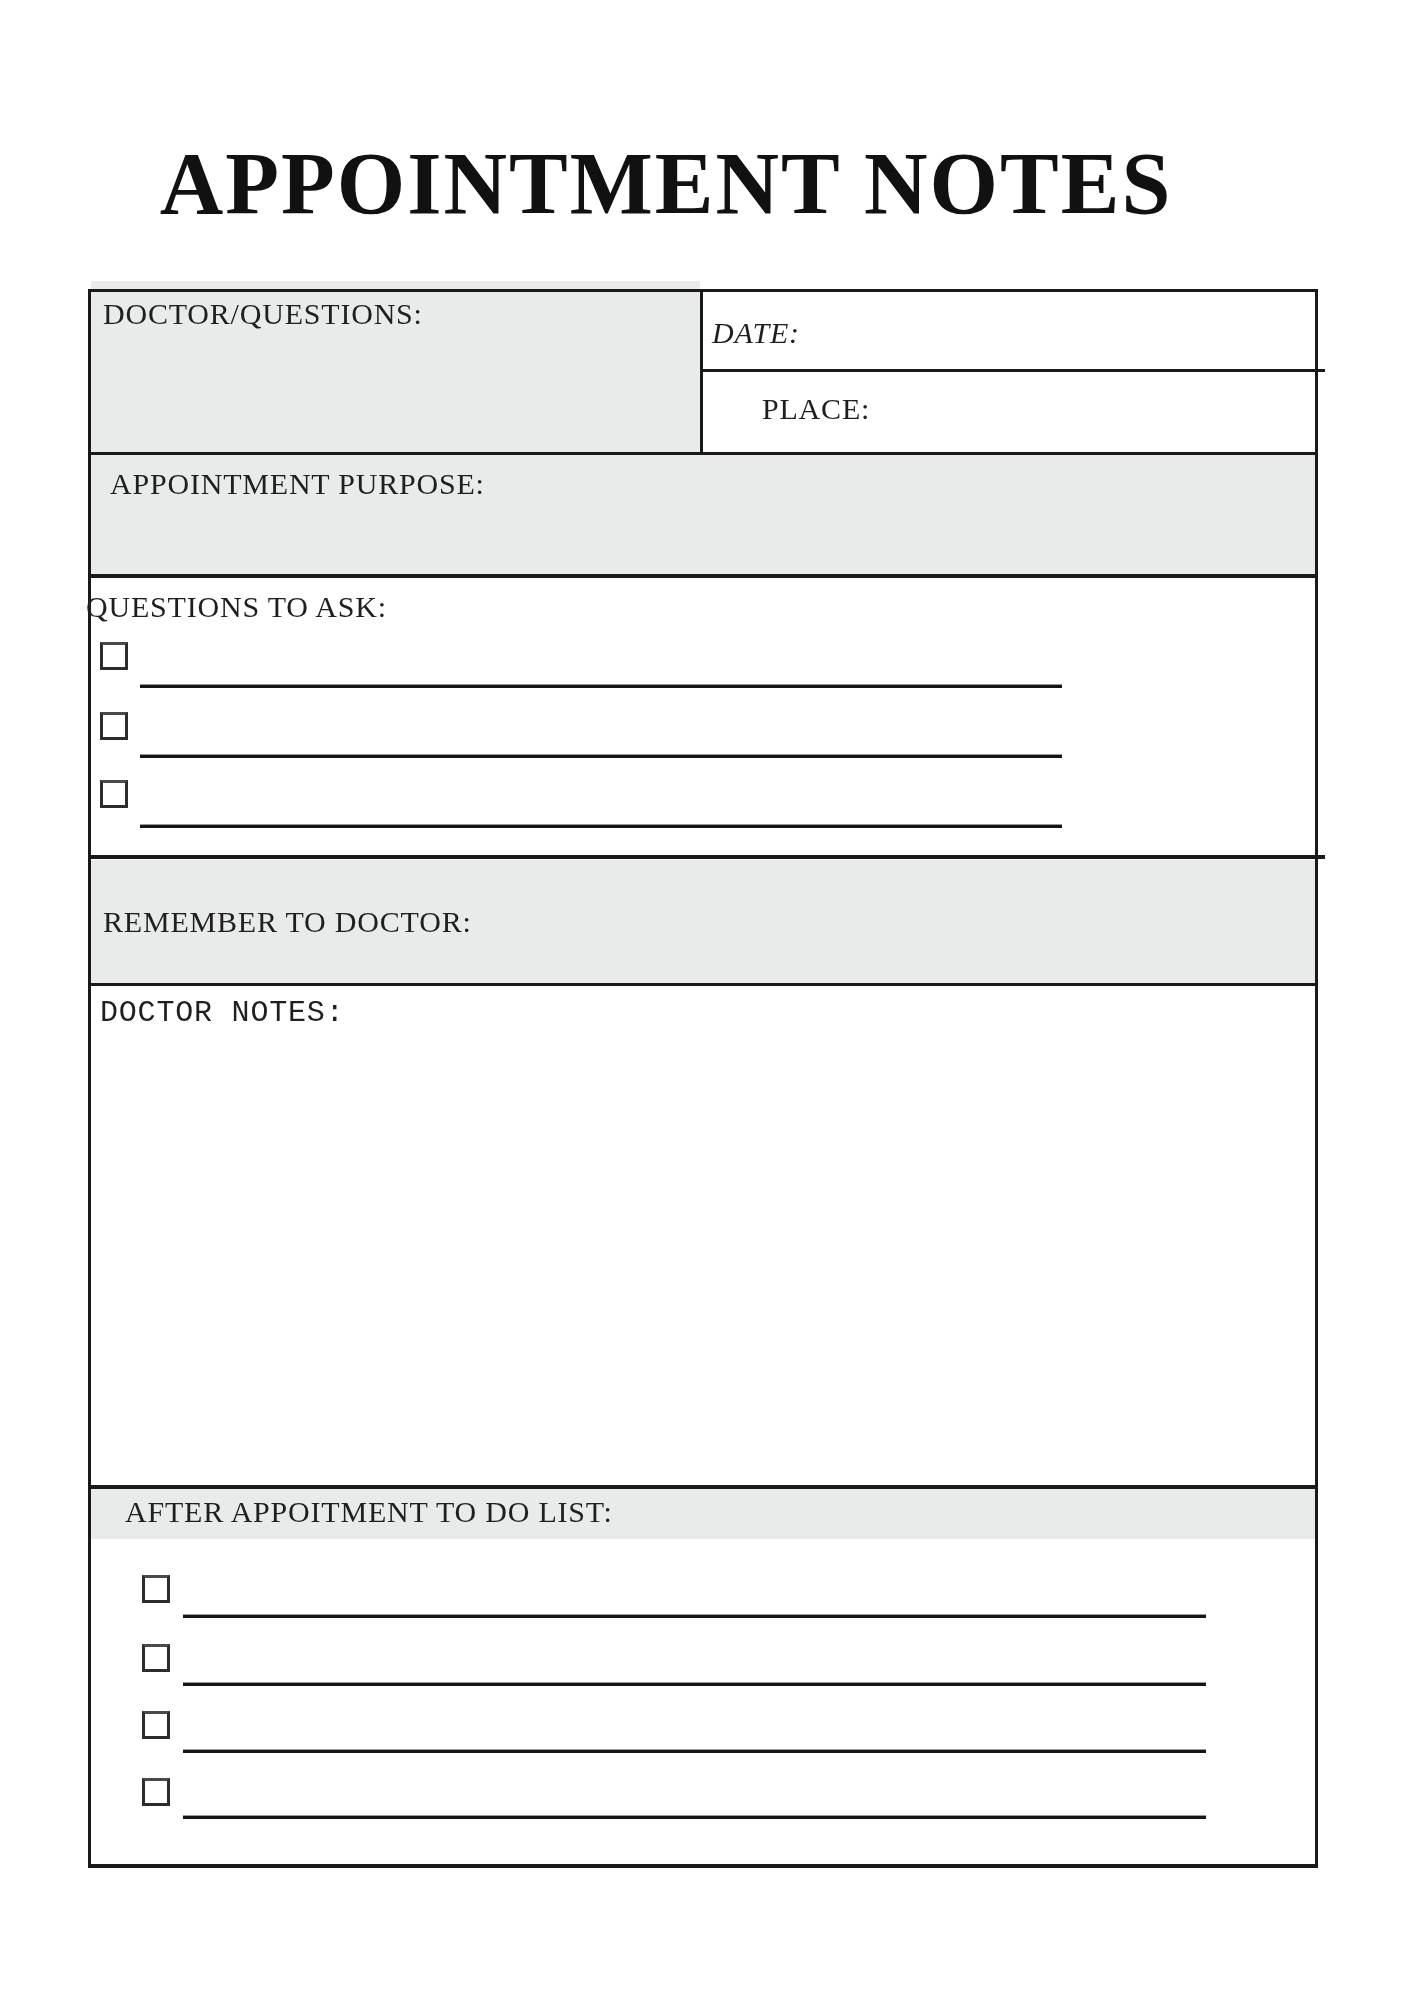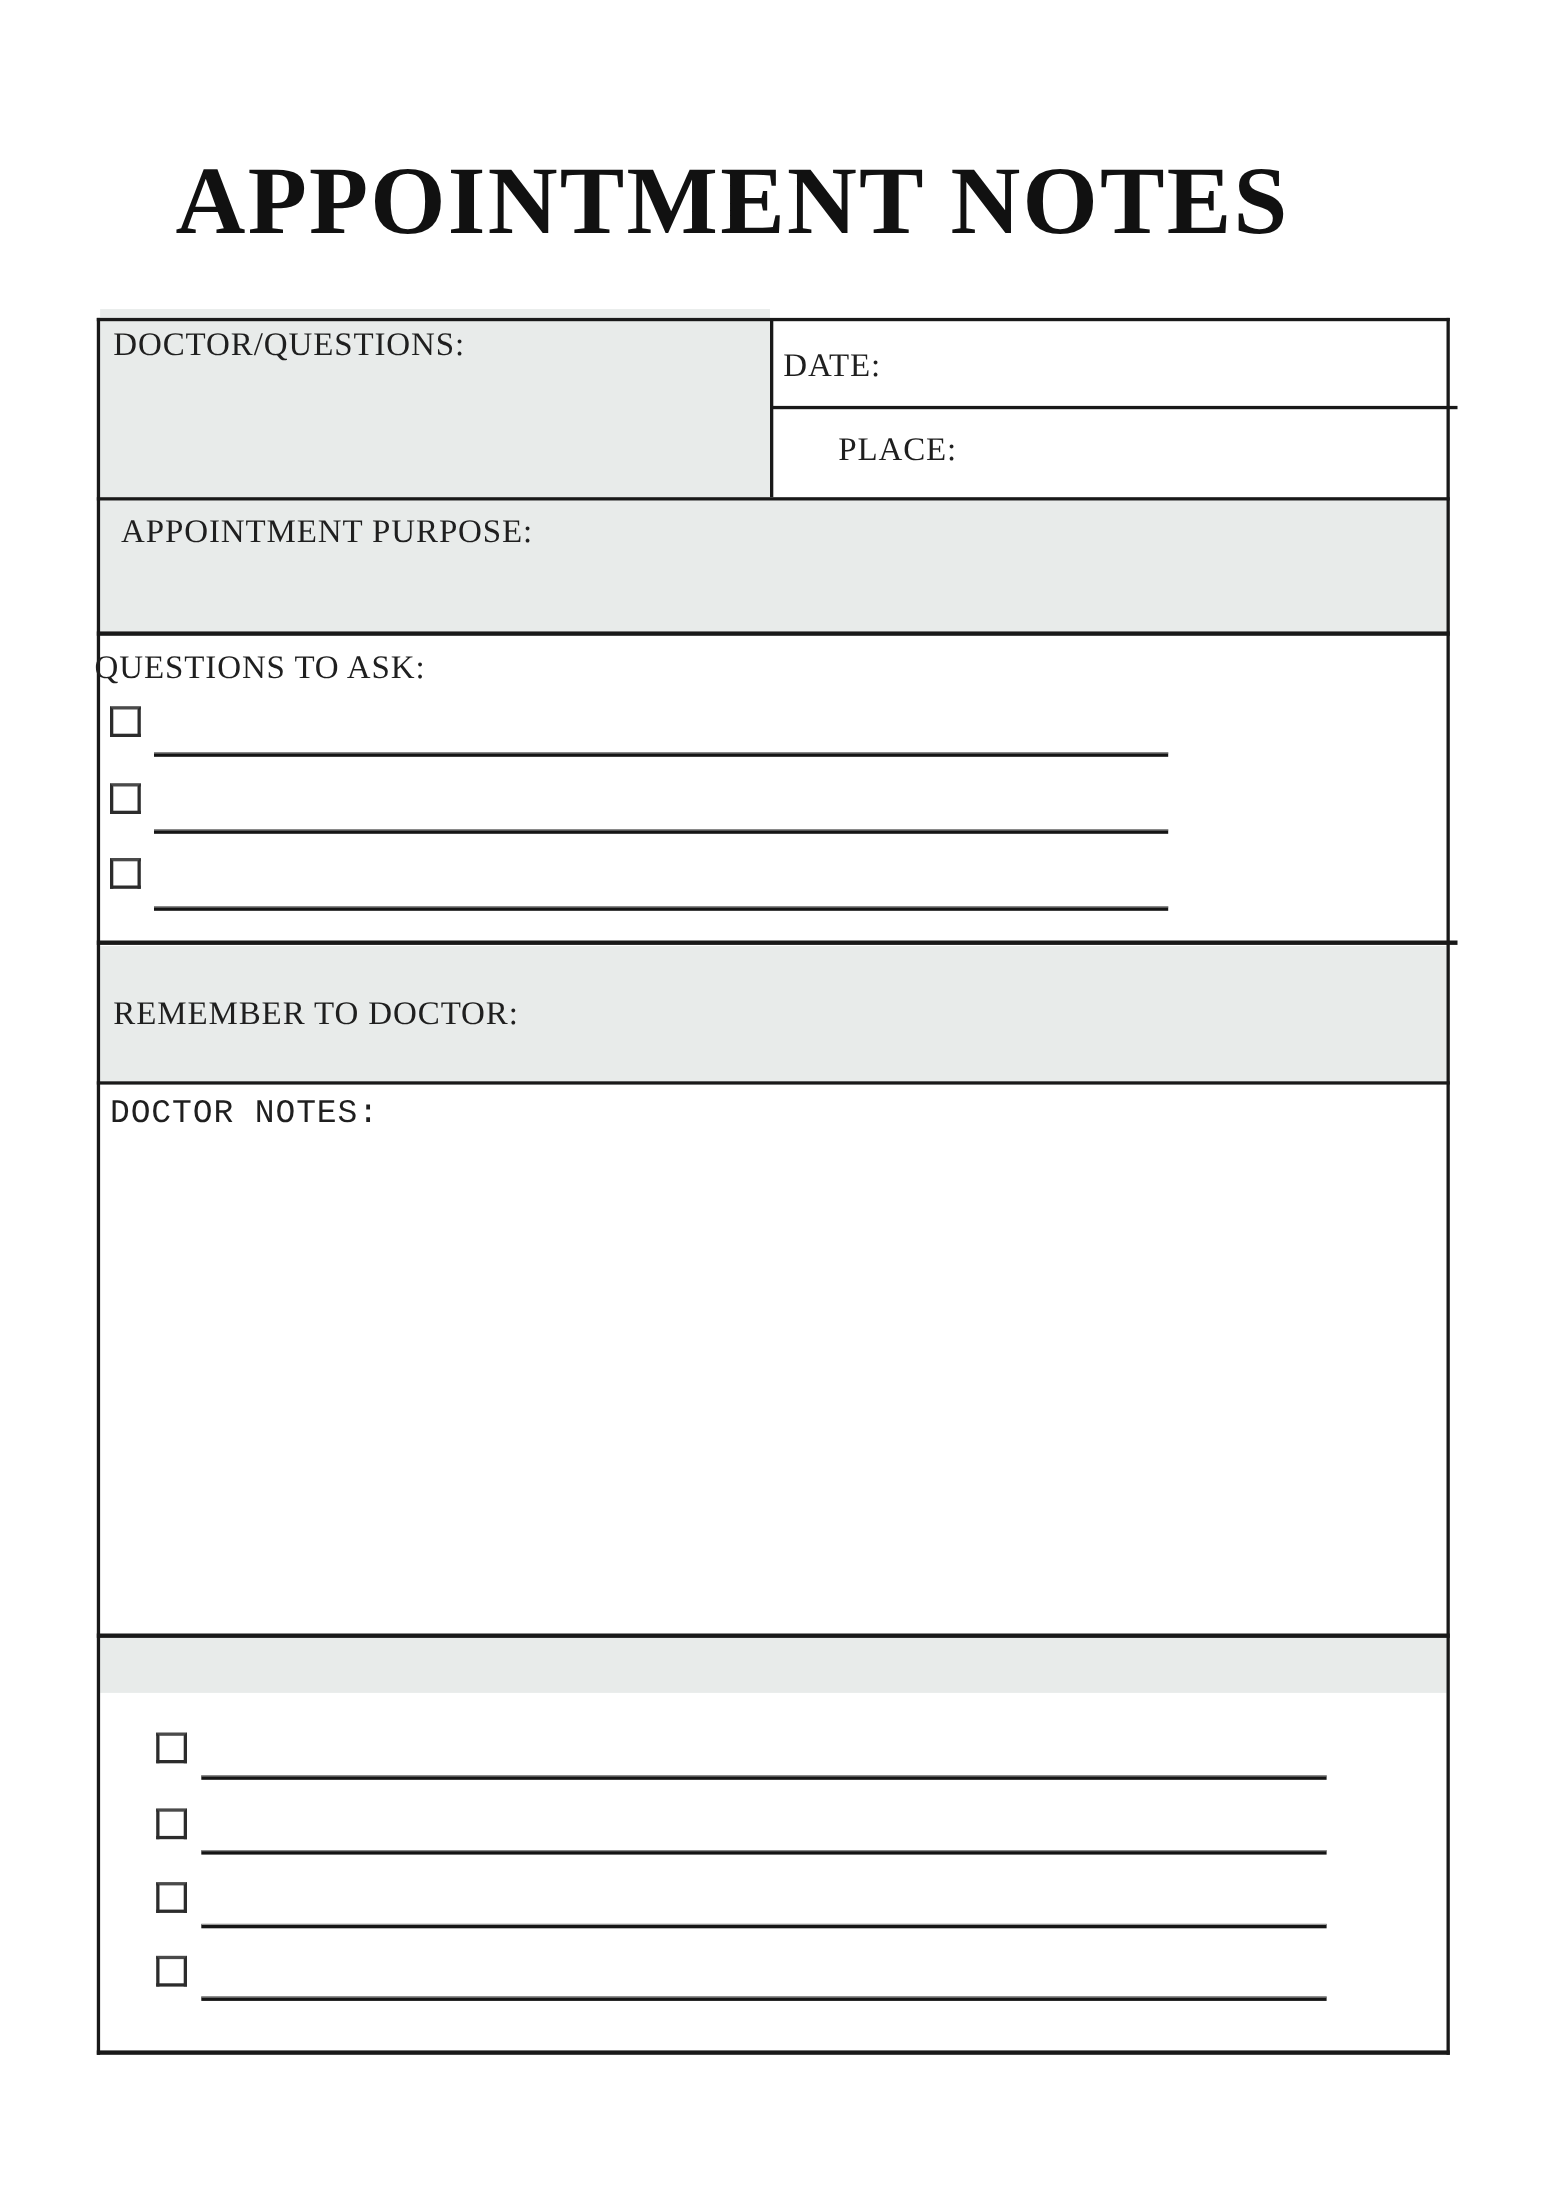--- a/index.html
+++ b/index.html
@@ -41,21 +41,21 @@
   .h-bottom      {left:88px;   top:1864px; width:1230px; height:4px;}
   
   .lbl{
     position:absolute;
     font-size:30px;line-height:1.1;
     letter-spacing:0.8px;
     color:#1f1f1f;
     white-space:nowrap;
   }
   .lbl-doctor   {left:103px; top:297px;}
-  .lbl-date     {left:712px; top:316px;}
+  .lbl-date     {left:712px; top:316px;font-style:italic;}
   .lbl-place    {left:714px; top:392px;margin-left:48px;}
   .lbl-purpose  {left:110px; top:467px;}
   .lbl-questions{left:86px; top:590px;}
   .lbl-remember {left:103px; top:905px;}
   .lbl-notes    {left:100px; top:997px;font-family:Liberation Mono, monospace;}
   .lbl-after    {left:125px; top:1495px;}
   
   .area{position:absolute;}
   .area-doctor {left:103px; top:335px; width:590px;  height:110px;}
   .area-date   {left:810px; top:300px; width:500px;  height:62px;}
@@ -119,20 +119,21 @@
   <div class="bdr h-after-top"></div>
   <div class="bdr h-bottom"></div>
 
   <div class="lbl lbl-doctor">DOCTOR/QUESTIONS:</div>
   <div class="lbl lbl-date">DATE:</div>
   <div class="lbl lbl-place">PLACE:</div>
   <div class="lbl lbl-purpose">APPOINTMENT PURPOSE:</div>
   <div class="lbl lbl-questions">QUESTIONS TO ASK:</div>
   <div class="lbl lbl-remember">REMEMBER TO DOCTOR:</div>
   <div class="lbl lbl-notes">DOCTOR NOTES:</div>
+  <div class="lbl lbl-after">AFTER APPOITMENT TO DO LIST:</div>
 
   <div class="area area-doctor"></div>
   <div class="area area-date"></div>
   <div class="area area-place"></div>
   <div class="area area-purpose"></div>
   <div class="area area-remember"></div>
   <div class="area area-notes"></div>
 
   <span class="chk q-cb-0"></span>
   <div class="wline q-ln-0"></div>

